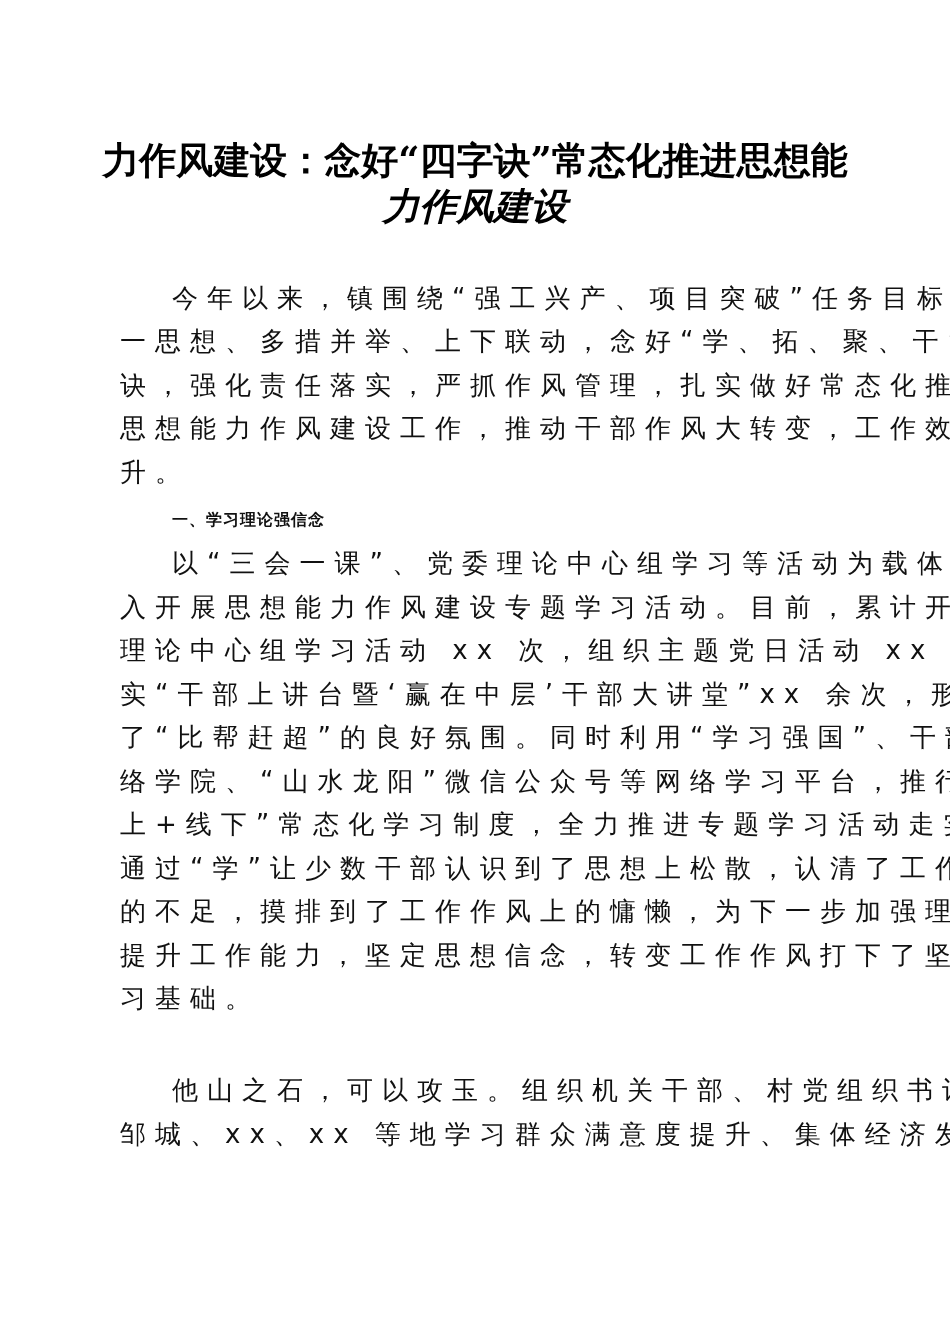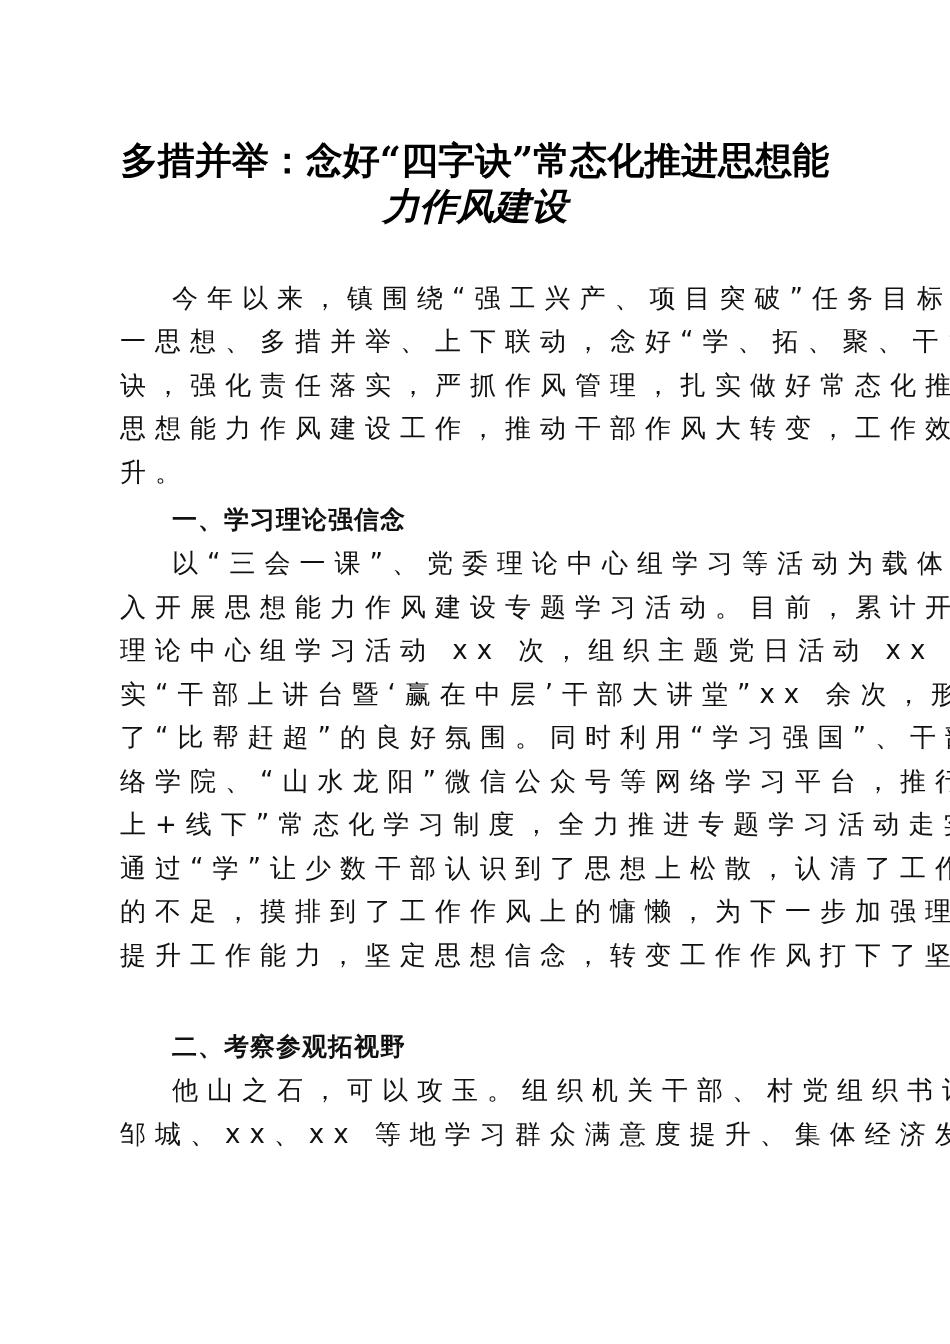--- a/index.html
+++ b/index.html
@@ -14,47 +14,47 @@
   .line {
     position: absolute; left: 120px; width: 710px;
     font-family: "DejaVu Sans", "Liberation Sans", sans-serif;
     font-size: 26px; color: #111; line-height: 30px;
     white-space: nowrap; letter-spacing: 9px;
   }
   .indent { left: 172px; }
   .heading {
     position: absolute; left: 172px;
     font-family: "DejaVu Sans", "Liberation Sans", sans-serif;
-    font-weight: bold; font-size: 25px; color: #111; line-height: 30px;
+    font-weight: bold; font-size: 16px; color: #111; line-height: 30px;
     white-space: nowrap; letter-spacing: 1px;
   }
 </style>
 </head>
 <body>
 
 <div class="page">
 
-  <div class="title" style="top:137px;">多措并举：念好“四字诀”常态化推进思想能</div>
+  <div class="title" style="top:137px;">力作风建设：念好“四字诀”常态化推进思想能</div>
   <div class="title" style="top:183px;font-style:italic;">力作风建设</div>
 
   <div class="line indent" style="top:283px;">今年以来，镇围绕“强工兴产、项目突破”任务目标，统</div>
   <div class="line" style="top:326px;">一思想、多措并举、上下联动，念好“学、拓、聚、干”四字</div>
   <div class="line" style="top:370px;">诀，强化责任落实，严抓作风管理，扎实做好常态化推进干部</div>
   <div class="line" style="top:413px;">思想能力作风建设工作，推动干部作风大转变，工作效能大提</div>
   <div class="line" style="top:457px;">升。</div>
 
   <div class="heading" style="top:505px;">一、学习理论强信念</div>
   <div class="line indent" style="top:548px;">以“三会一课”、党委理论中心组学习等活动为载体，深</div>
   <div class="line" style="top:592px;">入开展思想能力作风建设专题学习活动。目前，累计开展党委</div>
   <div class="line" style="top:635px;">理论中心组学习活动 xx 次，组织主题党日活动 xx 场次，落</div>
   <div class="line" style="top:679px;">实“干部上讲台暨‘赢在中层’干部大讲堂”xx 余次，形成</div>
   <div class="line" style="top:722px;">了“比帮赶超”的良好氛围。同时利用“学习强国”、干部网</div>
   <div class="line" style="top:766px;">络学院、“山水龙阳”微信公众号等网络学习平台，推行“线</div>
   <div class="line" style="top:809px;">上+线下”常态化学习制度，全力推进专题学习活动走实走深。</div>
   <div class="line" style="top:853px;">通过“学”让少数干部认识到了思想上松散，认清了工作能力</div>
   <div class="line" style="top:896px;">的不足，摸排到了工作作风上的慵懒，为下一步加强理论学习，</div>
   <div class="line" style="top:940px;">提升工作能力，坚定思想信念，转变工作作风打下了坚实的学</div>
+  <div class="line" style="top:983px;">习基础。</div>
 
-  <div class="heading" style="top:1032px;">二、考察参观拓视野</div>
   <div class="line indent" style="top:1075px;">他山之石，可以攻玉。组织机关干部、村党组织书记等赴</div>
   <div class="line" style="top:1119px;">邹城、xx、xx 等地学习群众满意度提升、集体经济发展、美丽</div>
 
 </div>
 
 </body></html>

